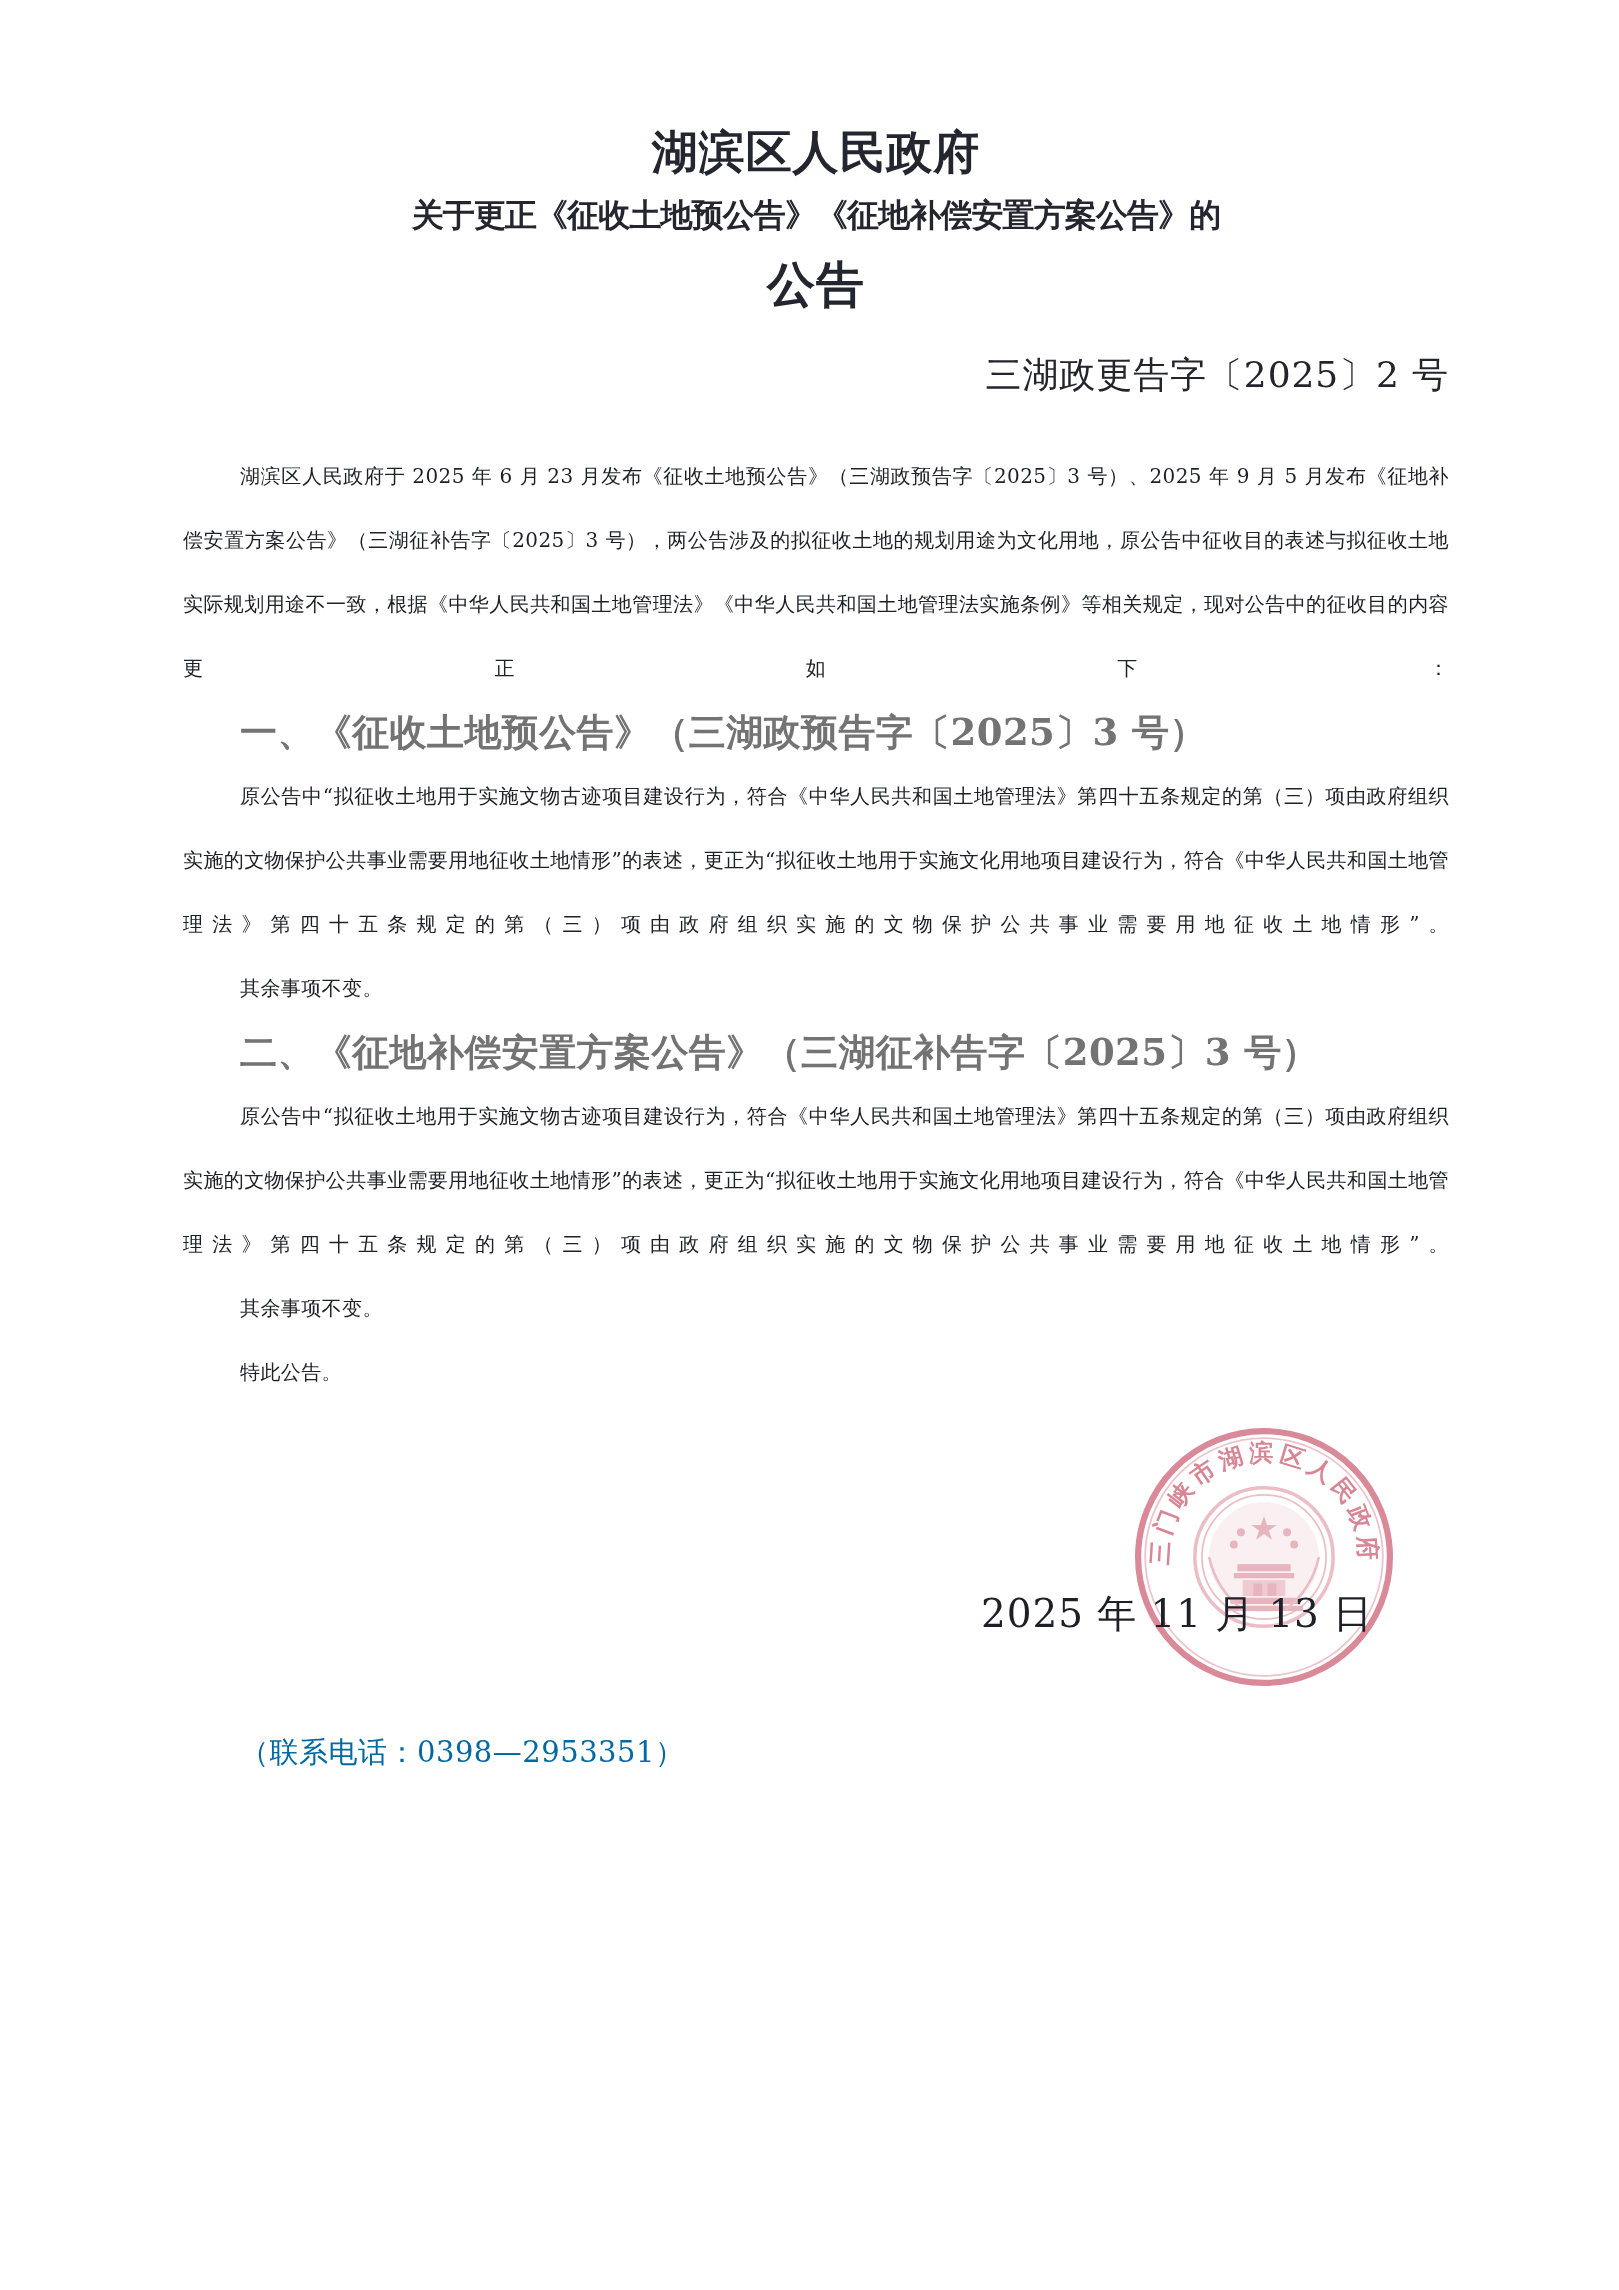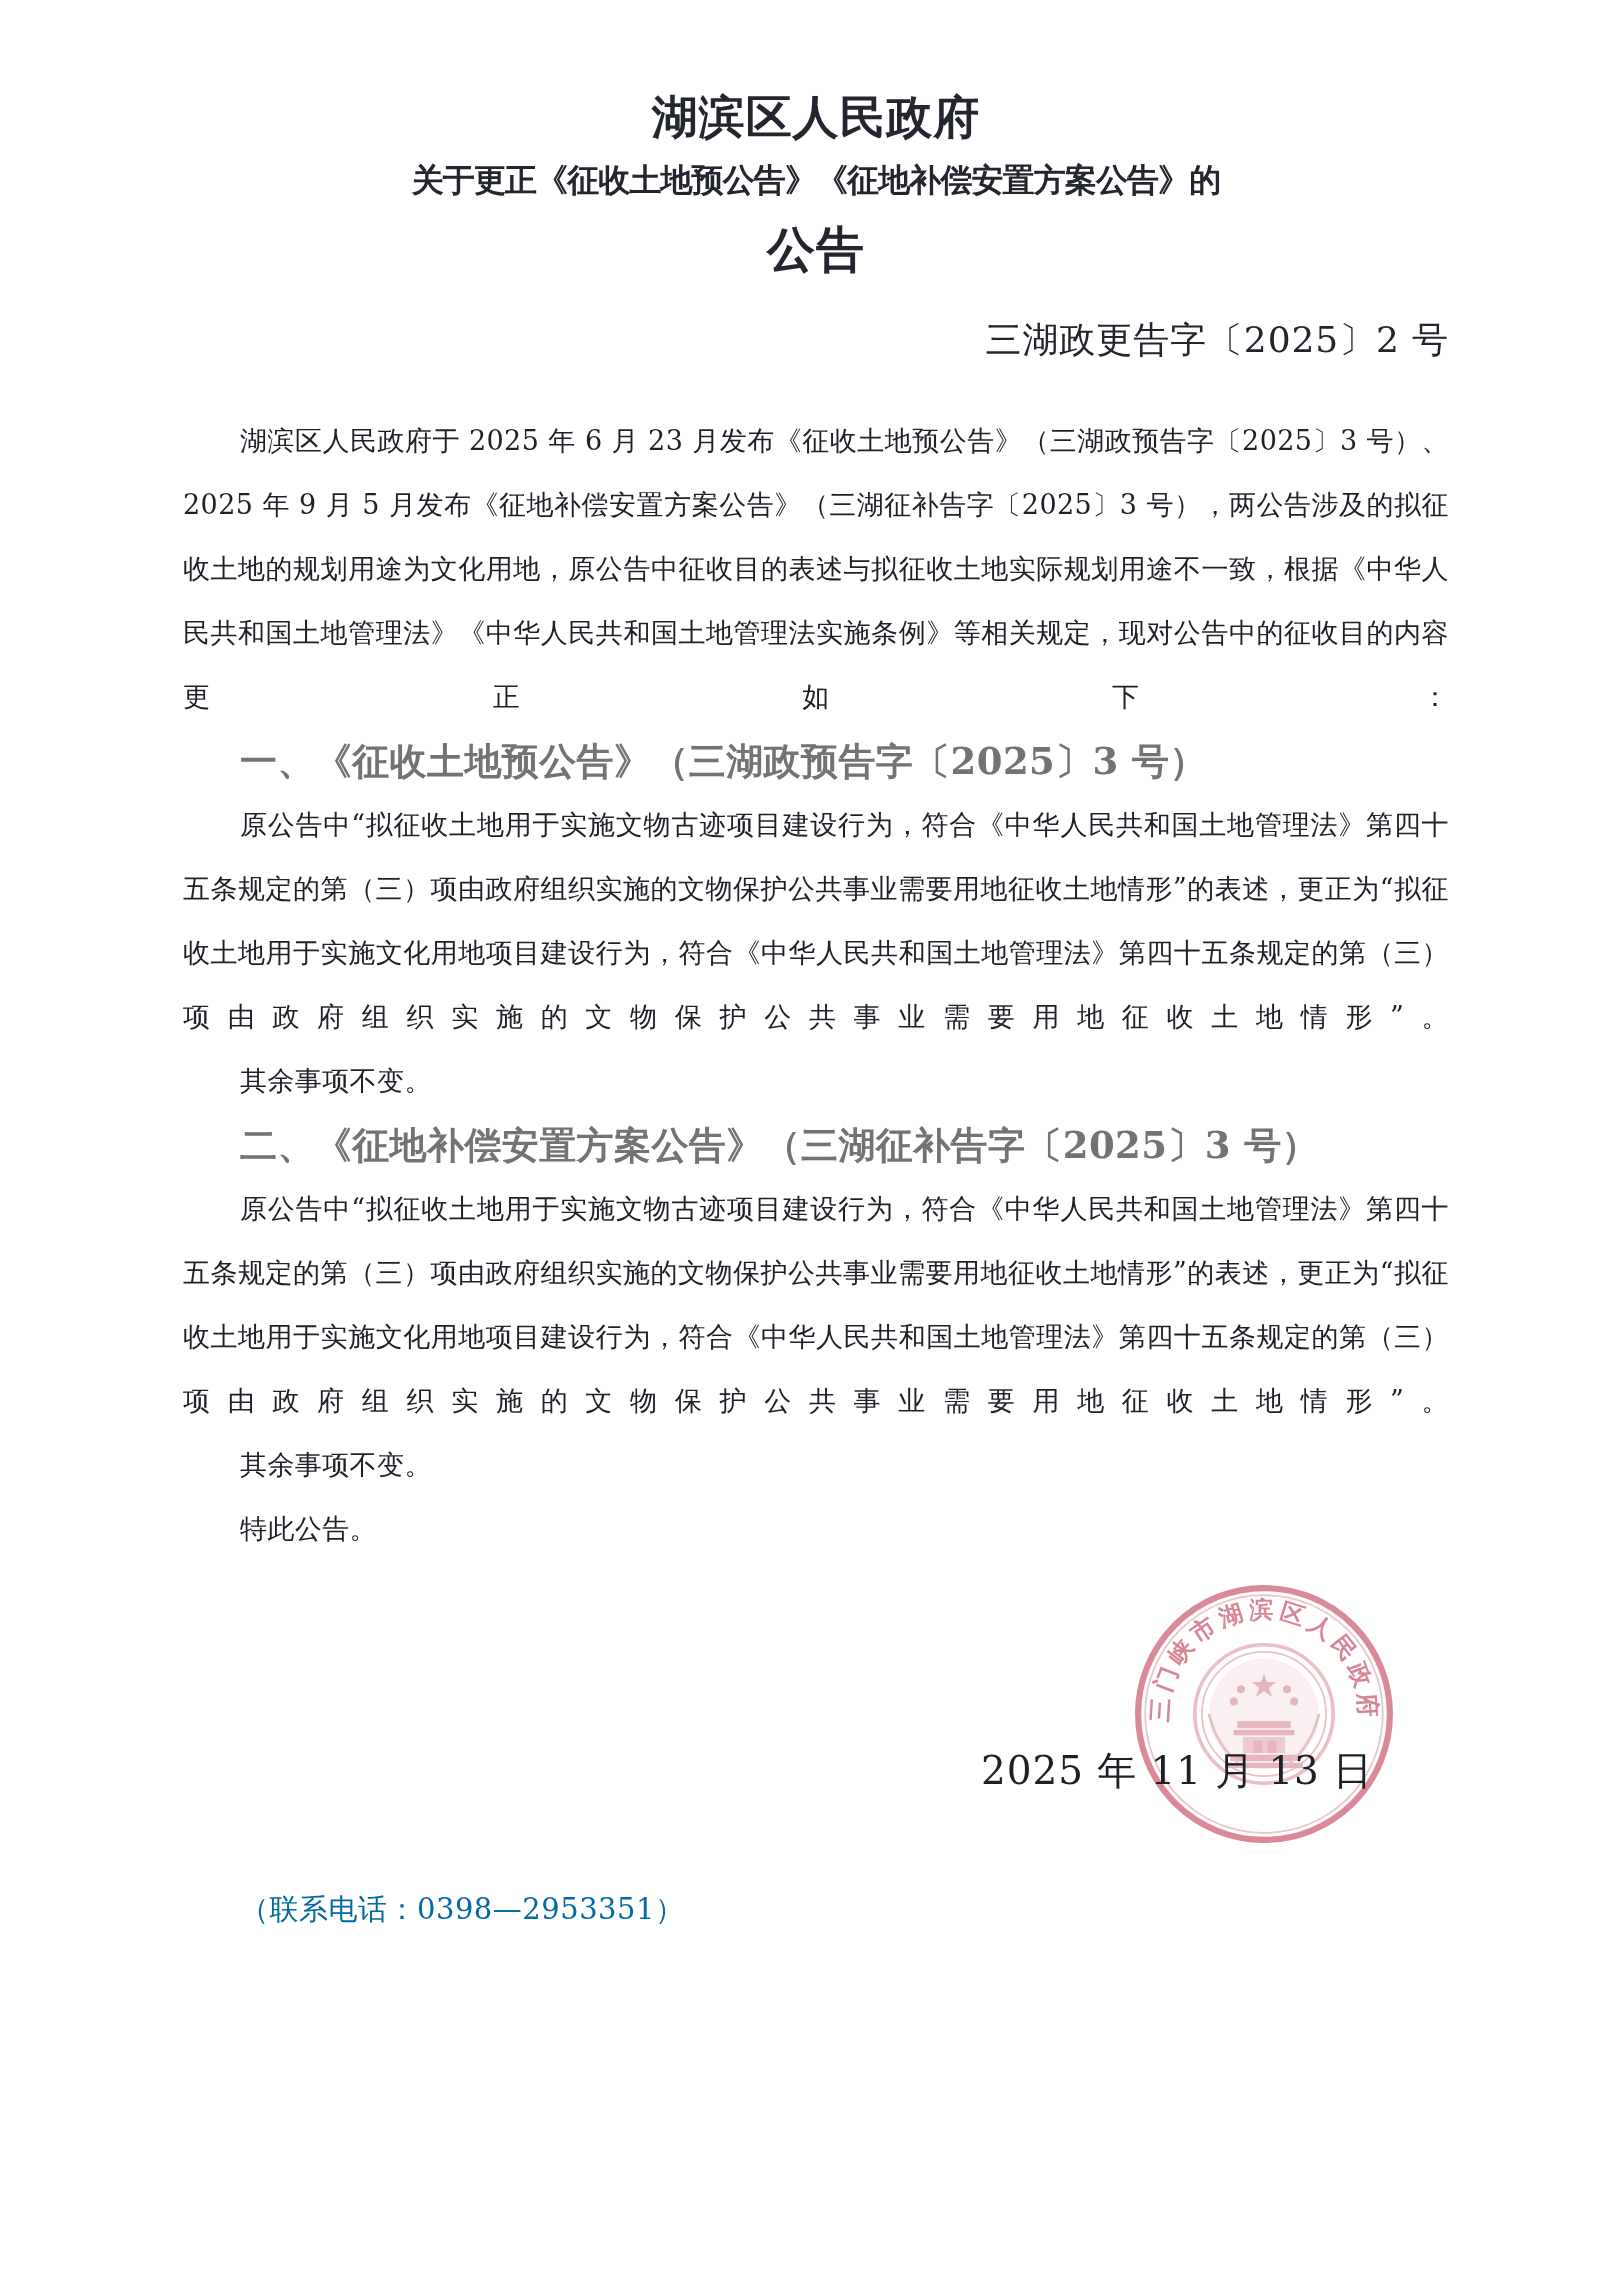--- a/index.html
+++ b/index.html
@@ -23,21 +23,21 @@
   .content {
     position: absolute;
     left: 183px;
     top: 0;
     width: 1266px;
     height: 2291px;
   }
 
   
   .title-block {
-    padding-top: 84px;
+    padding-top: 119px;
     text-align: center;
   }
   .title-line {
     font-family: "DejaVu Serif", "Liberation Serif", serif;
     font-weight: bold;
     font-size: 46px;
     line-height: 66px;
     letter-spacing: 0.9px;
     color: #23262e;
     white-space: nowrap;
@@ -54,21 +54,21 @@
     color: #22252c;
     letter-spacing: 0.9px;
   }
 
   
   .body-block {
     margin-top: 48px;
   }
   p.para {
     margin: 0;
-    font-size: 27px;
+    font-size: 20px;
     line-height: 64px;
     text-align: justify;
     text-align-last: left;
     text-indent: 57px;
     letter-spacing: 0.4px;
     color: #1d2026;
   }
   p.para.justify-all {
     text-align-last: justify;
   }

